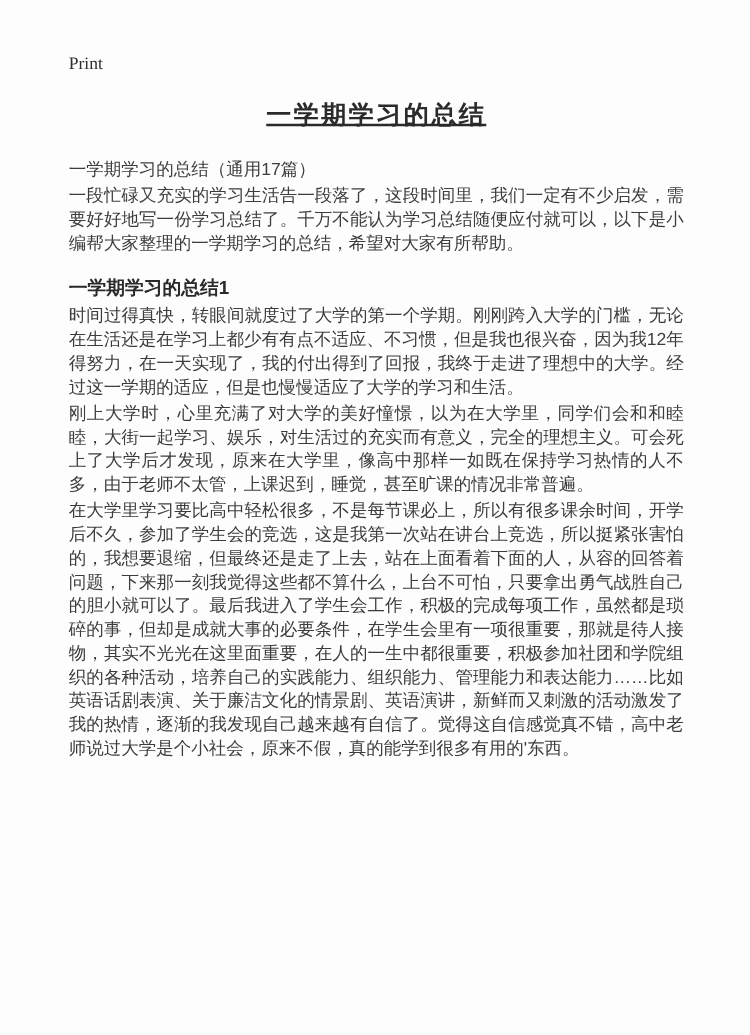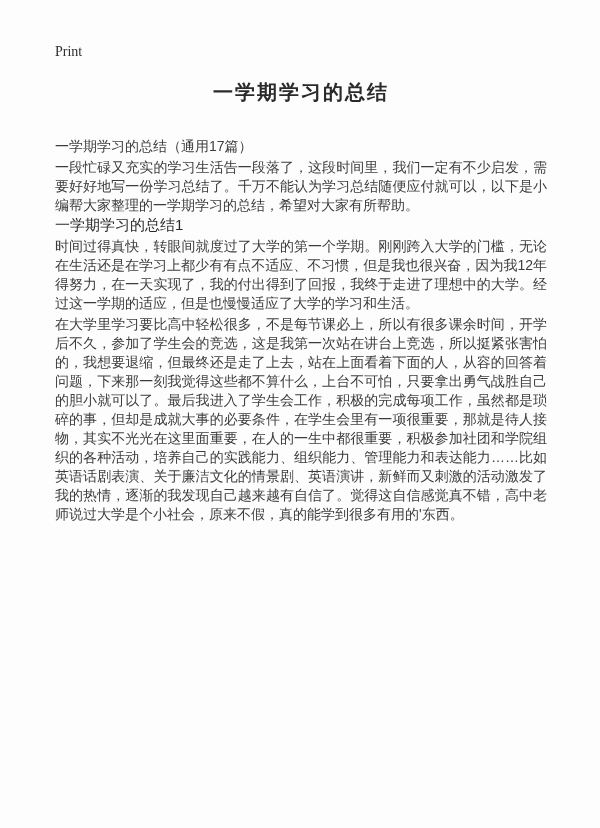--- a/index.html
+++ b/index.html
@@ -26,38 +26,40 @@
     cursor: pointer;
   }
   .doc-title {
     margin-top: 20px;
     text-align: center;
     font-size: 20px;
     line-height: 25px;
     font-weight: bold;
     color: #2a2a2a;
     letter-spacing: 2px;
+    text-decoration: underline;
   }
   .doc-subtitle {
-    margin-top: 32px;
+    margin-top: 21px;
     font-size: 14px;
     line-height: 19px;
     color: #3c3c3c;
   }
   .body-text {
     margin-top: 2px;
     font-size: 14px;
     line-height: 19px;
     text-align: justify;
     color: #3c3c3c;
   }
   .section-heading {
+    margin-top: 17px;
     font-size: 15px;
     line-height: 20px;
-    font-weight: normal;
+    font-weight: bold;
     color: #2a2a2a;
   }
 </style>
 </head>
 <body>
 
 <div class="page">
   <div class="content">
 
     <a class="print-link">Print</a>
@@ -65,18 +67,19 @@
     <h1 class="doc-title">一学期学习的总结</h1>
 
     <p class="doc-subtitle">一学期学习的总结（通用17篇）</p>
 
     <p class="body-text">一段忙碌又充实的学习生活告一段落了，这段时间里，我们一定有不少启发，需要好好地写一份学习总结了。千万不能认为学习总结随便应付就可以，以下是小编帮大家整理的一学期学习的总结，希望对大家有所帮助。</p>
 
     <h2 class="section-heading">一学期学习的总结1</h2>
 
     <p class="body-text">时间过得真快，转眼间就度过了大学的第一个学期。刚刚跨入大学的门槛，无论在生活还是在学习上都少有有点不适应、不习惯，但是我也很兴奋，因为我12年得努力，在一天实现了，我的付出得到了回报，我终于走进了理想中的大学。经过这一学期的适应，但是也慢慢适应了大学的学习和生活。</p>
 
+    <p class="body-text">刚上大学时，心里充满了对大学的美好憧憬，以为在大学里，同学们会和和睦睦，大街一起学习、娱乐，对生活过的充实而有意义，完全的理想主义。可会死上了大学后才发现，原来在大学里，像高中那样一如既在保持学习热情的人不多，由于老师不太管，上课迟到，睡觉，甚至旷课的情况非常普遍。</p>
 
     <p class="body-text">在大学里学习要比高中轻松很多，不是每节课必上，所以有很多课余时间，开学后不久，参加了学生会的竞选，这是我第一次站在讲台上竞选，所以挺紧张害怕的，我想要退缩，但最终还是走了上去，站在上面看着下面的人，从容的回答着问题，下来那一刻我觉得这些都不算什么，上台不可怕，只要拿出勇气战胜自己的胆小就可以了。最后我进入了学生会工作，积极的完成每项工作，虽然都是琐碎的事，但却是成就大事的必要条件，在学生会里有一项很重要，那就是待人接物，其实不光光在这里面重要，在人的一生中都很重要，积极参加社团和学院组织的各种活动，培养自己的实践能力、组织能力、管理能力和表达能力……比如英语话剧表演、关于廉洁文化的情景剧、英语演讲，新鲜而又刺激的活动激发了我的热情，逐渐的我发现自己越来越有自信了。觉得这自信感觉真不错，高中老师说过大学是个小社会，原来不假，真的能学到很多有用的'东西。</p>
 
 
   </div>
 </div>
 
 </body></html>

